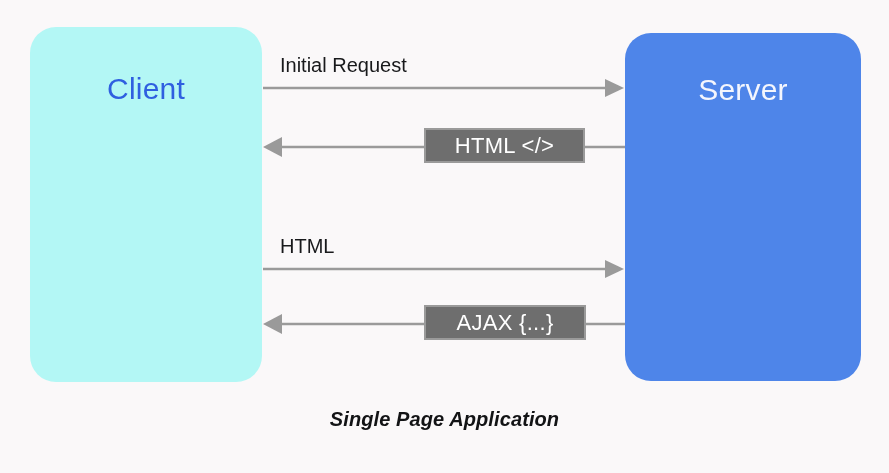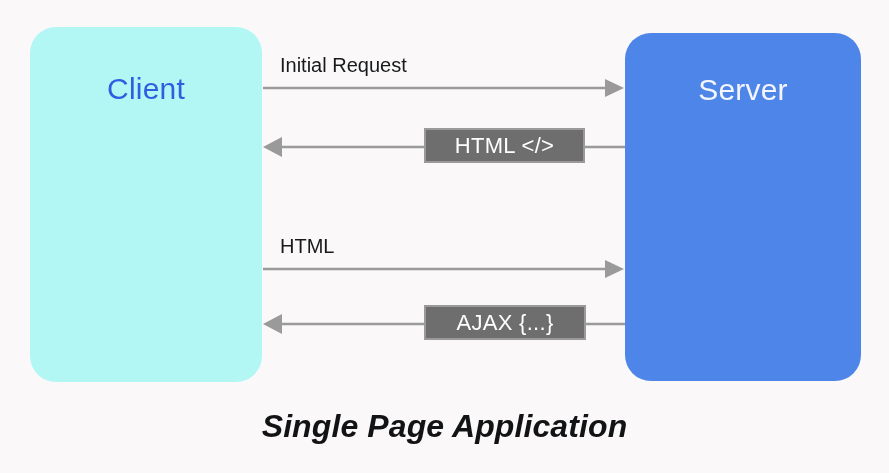--- a/index.html
+++ b/index.html
@@ -112,21 +112,21 @@
     height: 35px;
   }
 
   
   #caption {
     position: absolute;
     left: 0;
     right: 0;
     top: 408px;
     text-align: center;
-    font-size: 32px;
+    font-size: 20px;
     font-weight: bold;
     font-style: italic;
     color: #121315;
     letter-spacing: 0.1px;
     white-space: nowrap;
   }
 </style>
 </head>
 <body>
 

